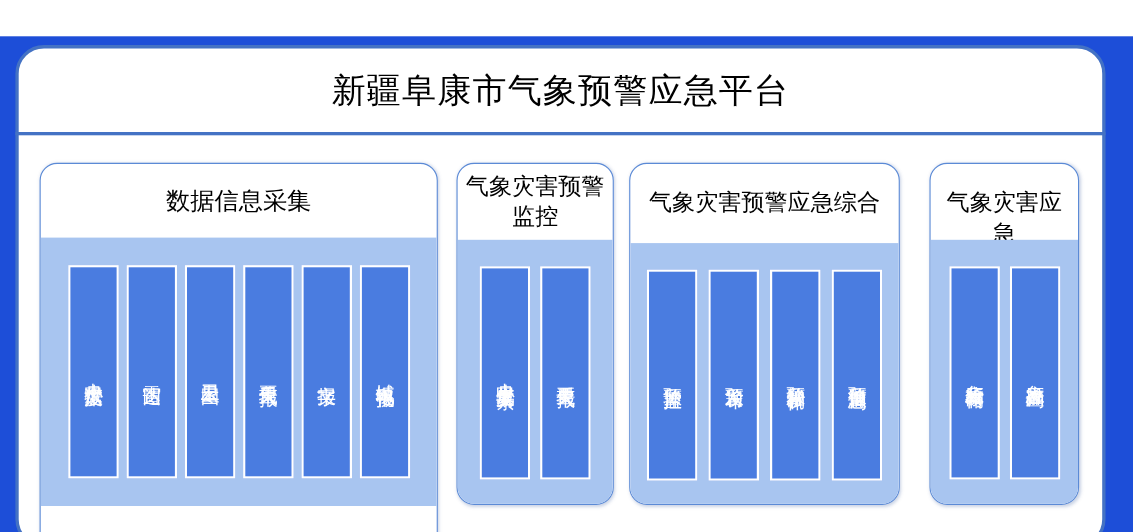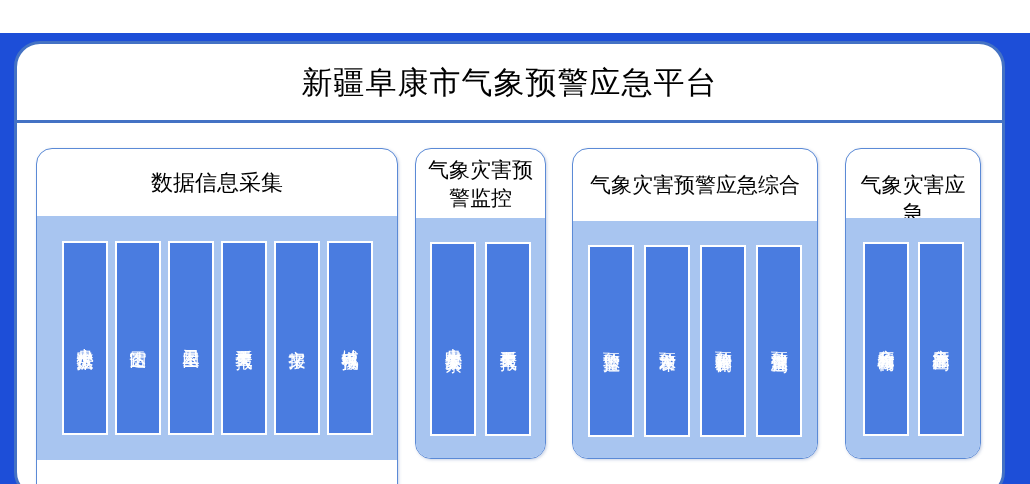--- a/index.html
+++ b/index.html
@@ -110,21 +110,21 @@
     text-align: center;
     white-space: nowrap;
   }
 
   
   #panel-0 { left: 36px;  top: 115px; width: 362px; height: 364px; }
   #panel-0 .panel-header { height: 67px; top: 0; font-size: 22px; }
   #panel-0 .panel-body   { top: 67px; height: 244px; gap: 7px; }
   #panel-0 .vblock { width: 46px; height: 194px; }
 
-  #panel-1 { left: 415px; top: 115px; width: 131px; height: 311px; }
+  #panel-1 { left: 415px; top: 115px; width: 143px; height: 311px; }
   #panel-1 .panel-header { height: 69px; top: 0; }
   #panel-1 .panel-body   { top: 69px; height: 242px; gap: 9px; }
   #panel-1 .vblock { width: 46px; height: 194px; }
 
   #panel-2 { left: 572px; top: 115px; width: 246px; height: 311px; }
   #panel-2 .panel-header { height: 72px; top: 0; }
   #panel-2 .panel-body   { top: 72px; height: 239px; gap: 10px; }
   #panel-2 .vblock { width: 46px; height: 192px; }
 
   #panel-3 { left: 845px; top: 115px; width: 136px; height: 311px; }

